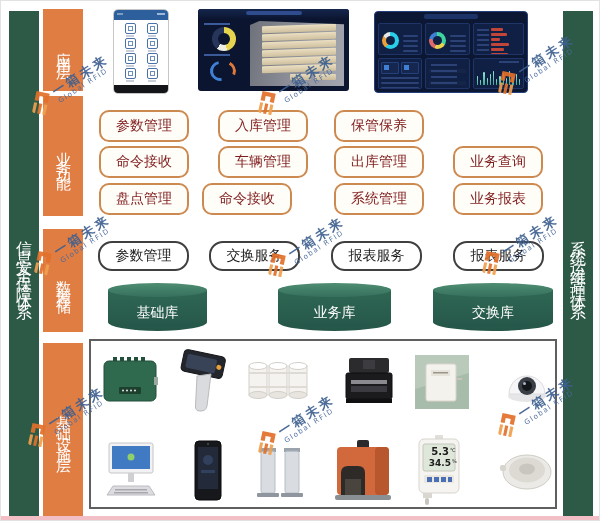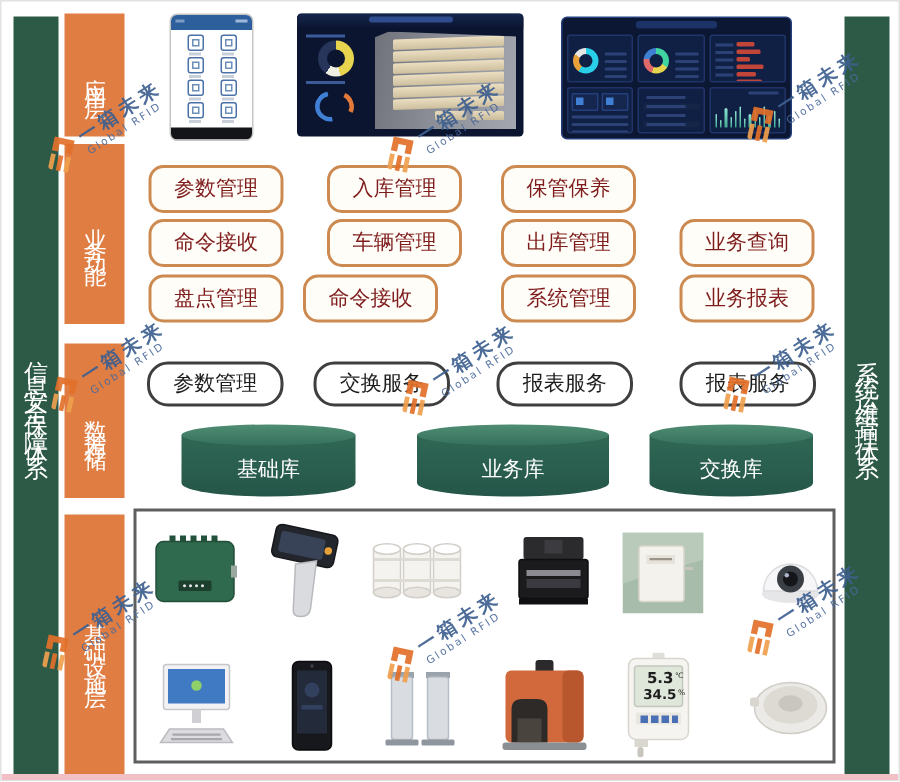--- a/index.html
+++ b/index.html
@@ -305,31 +305,31 @@
   <div class="fn-btn" style="left:98px;top:182px">盘点管理</div>
   <div class="fn-btn" style="left:201px;top:182px">命令接收</div>
   <div class="fn-btn" style="left:452px;top:182px">业务报表</div>
   <div class="fn-btn" style="left:333px;top:182px">系统管理</div>
 
   <div class="svc-btn" style="left:97px">参数管理</div>
   <div class="svc-btn" style="left:208px">交换服务</div>
   <div class="svc-btn" style="left:330px">报表服务</div>
   <div class="svc-btn" style="left:452px">报表服务</div>
 
-  <div class="cyl" style="left:120px;width:116px">
+  <div class="cyl" style="left:107px;width:99px">
     <div class="cyl-body"></div>
       <div class="cyl-top"></div>
     <div class="cyl-label">基础库</div>
   </div>
-  <div class="cyl" style="left:277px;width:128px">
+  <div class="cyl" style="left:277px;width:113px">
     <div class="cyl-body"></div>
       <div class="cyl-top"></div>
     <div class="cyl-label">业务库</div>
   </div>
-  <div class="cyl" style="left:432px;width:109px">
+  <div class="cyl" style="left:432px;width:120px">
     <div class="cyl-body"></div>
       <div class="cyl-top"></div>
     <div class="cyl-label">交换库</div>
   </div>
 
   <div class="infra-box">
 
     <div class="device" style="left:10px;top:14px">
       <svg width="58" height="52" viewBox="0 0 58 52">
         <rect x="12" y="2" width="4" height="6" fill="#23503b"></rect>

